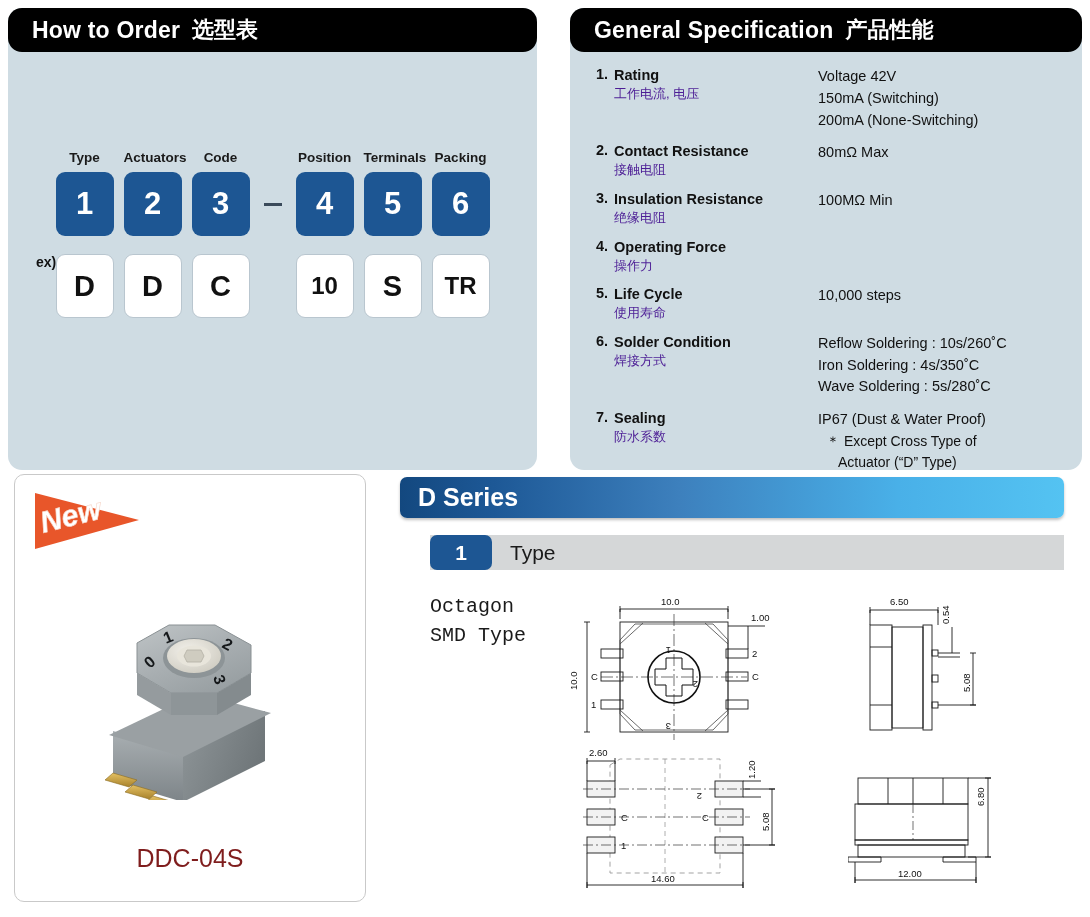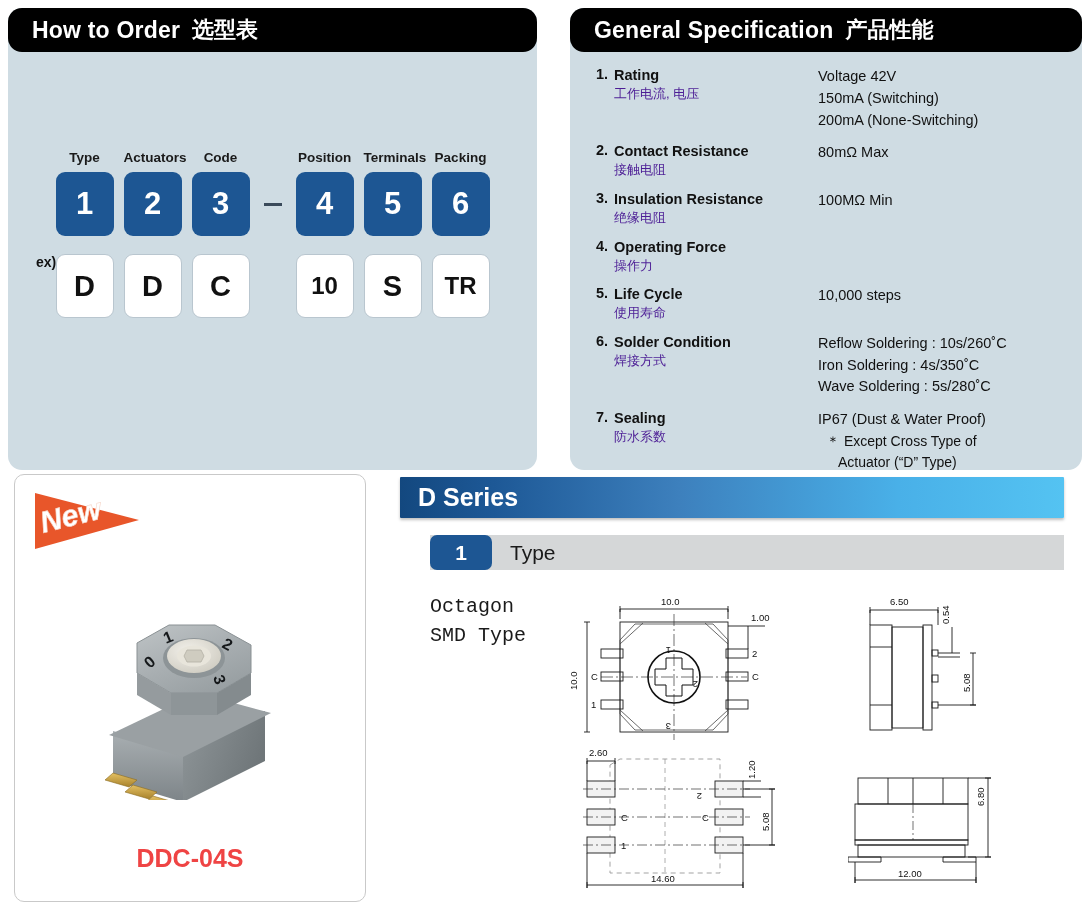--- a/index.html
+++ b/index.html
@@ -122,30 +122,30 @@
   }
   #new-badge {
     position: absolute;
     left: 18px; top: 12px;
     width: 108px; height: 66px;
   }
   #product-name {
     position: absolute;
     left: 0; right: 0; bottom: 28px;
     text-align: center;
-    font-size: 25px; font-weight: bold; color: #ef4444;
+    font-size: 25px; font-weight: normal; color: #7f1d1d;
   }
   #product-photo { position: absolute; left: 50px; top: 110px; }
 
   
   #series-banner {
     position: absolute;
     left: 400px; top: 477px;
     width: 664px; height: 41px;
-    border-radius: 1px;
+    border-radius: 7px;
     background: linear-gradient(to right, #13487f 0%, #1d5896 14%, #3d80bd 42%, #49b0e8 75%, #54c3f2 100%);
     display: flex; align-items: center;
     padding-left: 18px;
     box-shadow: 0 2px 3px rgba(0,0,0,.25);
   }
   #series-banner .t {
     color: #ffffff; font-size: 25px; font-weight: bold;
   }
 
   

